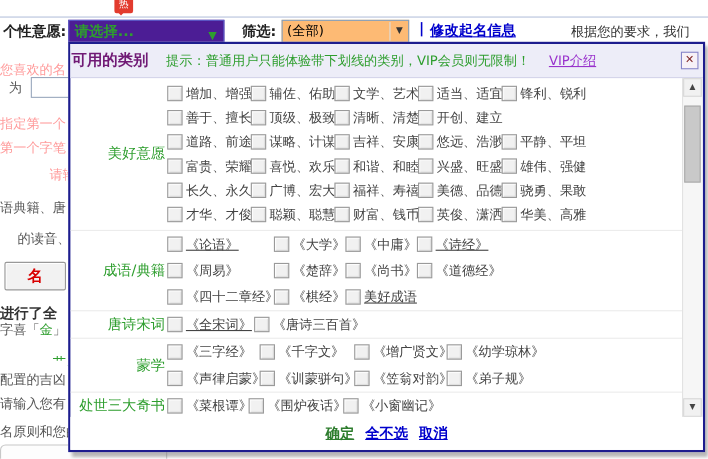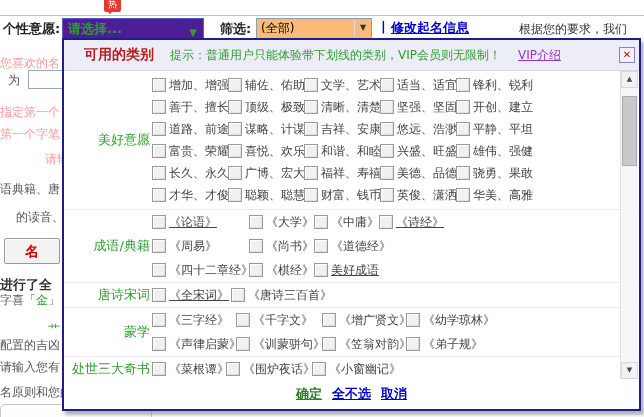--- a/index.html
+++ b/index.html
@@ -29,21 +29,21 @@
   .sep{position:absolute;left:381px;top:3px;color:#0000cc;font-weight:bold;font-size:13px}
   .modify{position:absolute;left:391px;top:3px;color:#0000cc;font-weight:bold;font-size:13px;text-decoration:underline;cursor:pointer;white-space:nowrap}
   .righttext{position:absolute;left:519px;top:5px;font-size:12px;color:#333;white-space:nowrap}
   .hotbadge{position:absolute;left:104px;top:-2px;width:17px;height:14px;background:#e23b2e;color:#fff;font-size:9px;
             text-align:center;line-height:13px;border-radius:2px;z-index:3}
   .hotbadge::after{content:"";position:absolute;left:3px;top:13px;border:3px solid transparent;border-top-color:#e23b2e}
   
   .panel{position:absolute;left:62px;top:38px;width:575px;height:369px;border:2px solid #1d1d8e;background:#fff;z-index:10;
          box-shadow:3px 4px 3px rgba(120,120,120,.55)}
   .phead{height:30px;background:#ededf8;border-bottom:1px solid #d5d5ea;display:flex;align-items:center;position:relative}
-  .ptitle{font-size:14px;font-weight:bold;color:#b91c1c;margin-left:20px;white-space:nowrap}
+  .ptitle{font-size:14px;font-weight:bold;color:#701a75;margin-left:1px;white-space:nowrap}
   .phint{font-size:12px;color:#2e9e2e;margin-left:16px;white-space:nowrap}
   .viplink{font-size:12px;color:#9933cc;text-decoration:underline;margin-left:17px;cursor:pointer;white-space:nowrap}
   .pclose{position:absolute;right:4px;top:7px;width:14px;height:14px;border:1px solid #8585c8;background:#f7f1f7;
           color:#7c1f1f;font-size:10px;line-height:13px;text-align:center;cursor:pointer}
   .pbody{position:absolute;top:31px;left:0;right:0;bottom:30px;overflow:hidden}
   .section{display:flex;border-bottom:1px solid #ececec}
   .sec-label{flex:0 0 88px;display:flex;align-items:center;justify-content:flex-end;padding-right:2px;
              color:#2e9e2e;font-size:13px;box-sizing:border-box;white-space:nowrap}
   .sec-rows{flex:1;display:flex;flex-direction:column;justify-content:center}
   .crow{display:flex;align-items:center}
@@ -150,24 +150,20 @@
             <label class="citem">
               <span class="cb"></span>
               <span>顶级、极致</span>
             </label>
             <label class="citem">
               <span class="cb"></span>
               <span>清晰、清楚</span>
             </label>
             <label class="citem">
               <span class="cb"></span>
-              <span>坚强、坚固</span>
-            </label>
-            <label class="citem">
-              <span class="cb"></span>
               <span>开创、建立</span>
             </label>
           </div>
           <div class="crow">
             <label class="citem">
               <span class="cb"></span>
               <span>道路、前途</span>
             </label>
             <label class="citem">
               <span class="cb"></span>
@@ -272,20 +268,24 @@
             </label>
             <label class="citem">
               <span class="cb"></span>
               <span class="u">《诗经》</span>
             </label>
           </div>
           <div class="crow">
             <label class="citem">
               <span class="cb"></span>
               <span>《周易》</span>
+            </label>
+            <label class="citem">
+              <span class="cb"></span>
+              <span>《楚辞》</span>
             </label>
             <label class="citem">
               <span class="cb"></span>
               <span>《尚书》</span>
             </label>
             <label class="citem">
               <span class="cb"></span>
               <span>《道德经》</span>
             </label>
           </div>

